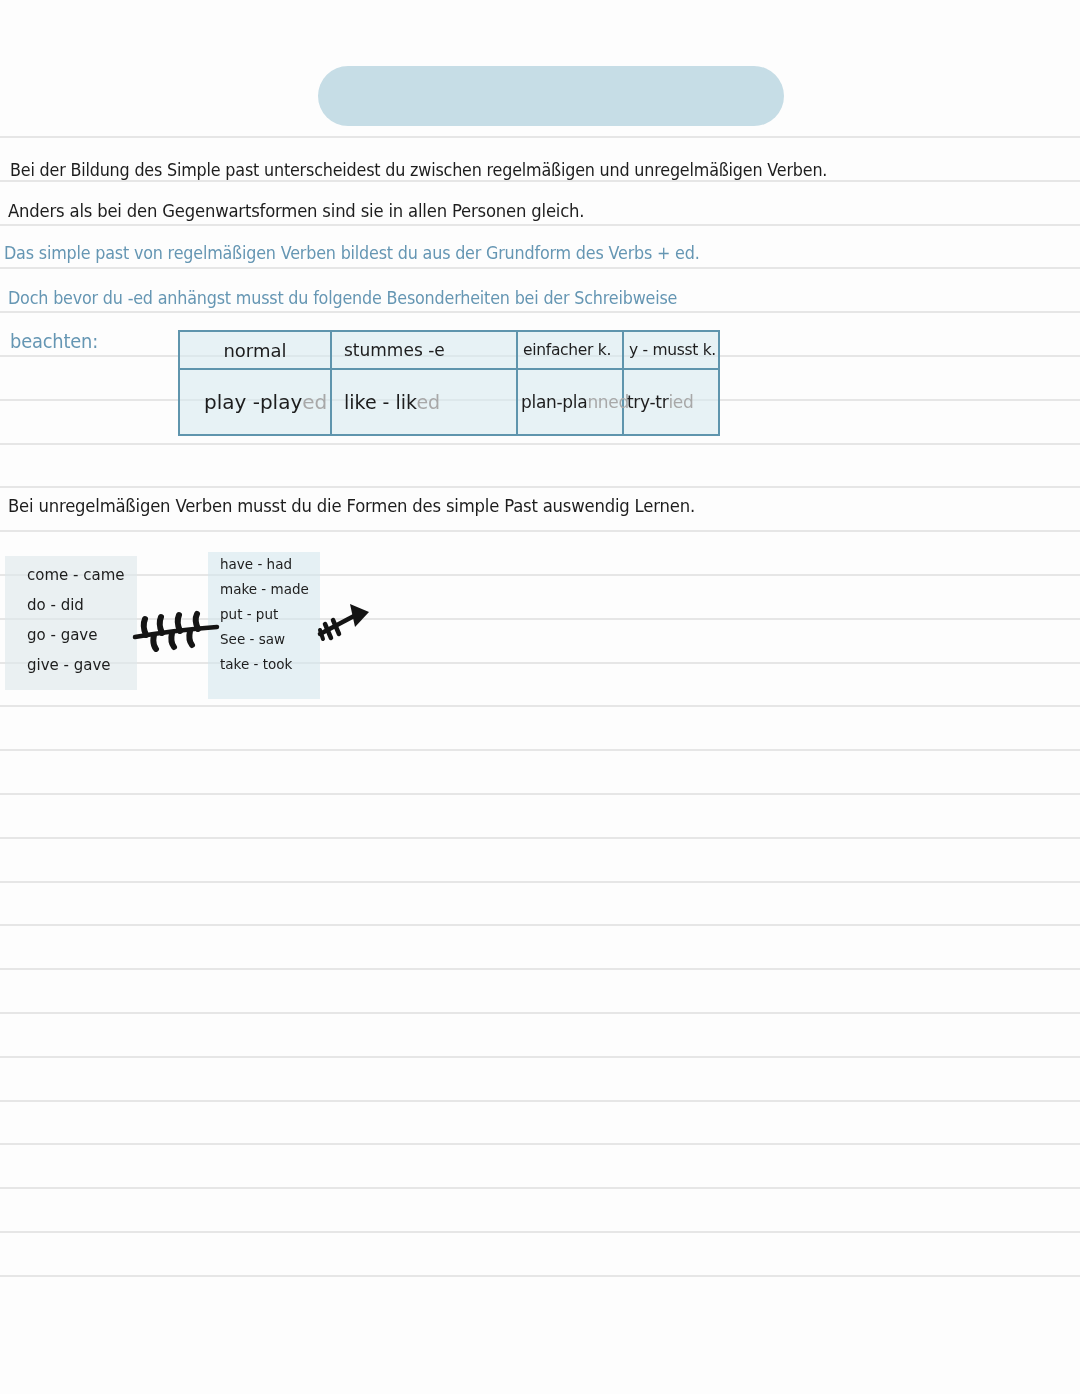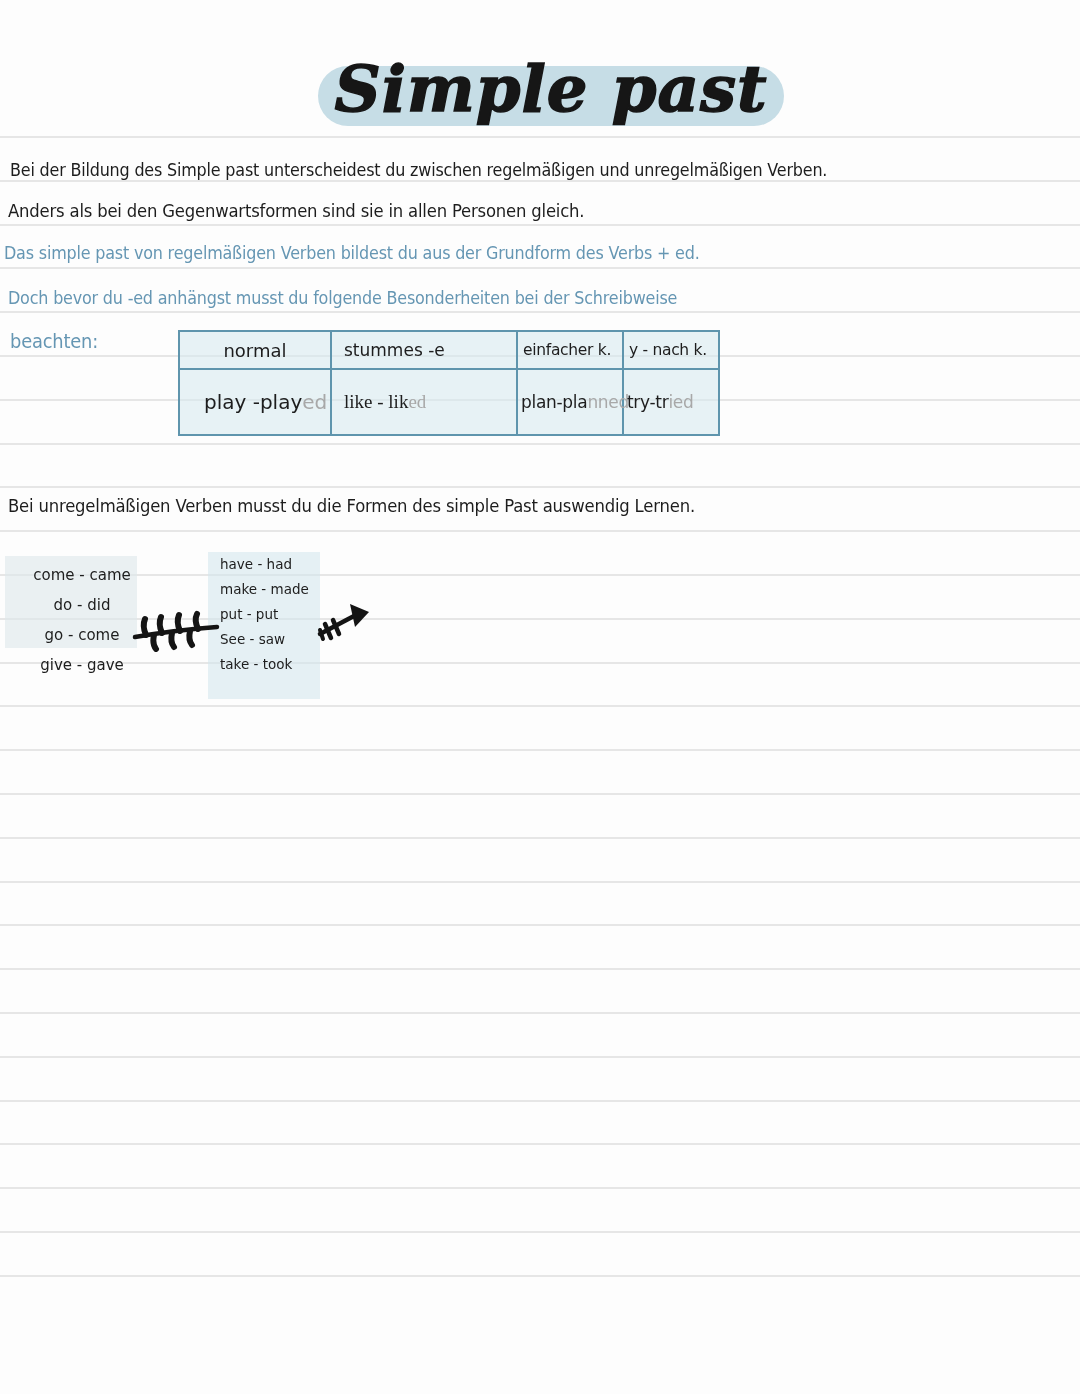--- a/index.html
+++ b/index.html
@@ -55,29 +55,29 @@
     white-space:nowrap;overflow:visible;
     vertical-align:middle;
   }
   .ex-table th{height:34px;}
   .ex-table td{height:62px;}
   .col-1{width:152px;} .col-2{width:186px;} .col-3{width:106px;} .col-4{width:96px;}
   .th-1{text-align:center;font-size:18px;}
   .th-2{text-align:left;padding-left:12px;font-size:17px;}
   .th-3,.th-4{text-align:left;padding-left:5px;font-size:15.5px;letter-spacing:-0.3px;}
   .td-1{padding-left:24px;font-size:20px;}
-  .td-2{padding-left:12px;font-size:19px;font-family:Liberation Serif, serif;}
+  .td-2{padding-left:12px;font-size:19px;}
   .td-3,.td-4{padding-left:3px;font-size:17px;letter-spacing:-0.3px;}
 
   
   .panel{position:absolute;z-index:1;}
   .panel-left{
-    left:5px;top:556px;width:132px;height:92px;
+    left:5px;top:556px;width:132px;height:134px;
     background:rgba(222,231,235,0.6);
-    padding-top:4px;box-sizing:border-box;text-align:center;
+    padding-top:4px;box-sizing:border-box;
   }
   .panel-left .verb{
     padding-left:22px;line-height:30px;font-size:15px;
     color:#1d1d1d;white-space:nowrap;
   }
   .panel-right{
     left:208px;top:552px;width:112px;height:147px;
     background:rgba(209,230,236,0.55);
     box-sizing:border-box;
   }
@@ -89,60 +89,59 @@
   .doodle{position:absolute;z-index:2;}
 </style>
 </head>
 <body>
 
 <div class="page">
 
   <div class="ruling"></div>
 
   <div class="title-pill"></div>
-  <div class="page-title">Simple past</div>
 
   <div class="hand ink-black" style="left:10px;top:160px;font-size:17px;">Bei der Bildung des Simple past unterscheidest du zwischen regelmäßigen und unregelmäßigen Verben.</div>
   <div class="hand ink-black" style="left:8px;top:201px;font-size:17.5px;">Anders als bei den Gegenwartsformen sind sie in allen Personen gleich.</div>
 
   <div class="hand ink-blue" style="left:4px;top:243px;font-size:17px;">Das simple past von regelmäßigen Verben bildest du aus der Grundform des Verbs + ed.</div>
   <div class="hand ink-blue" style="left:8px;top:288px;font-size:17px;">Doch bevor du -ed anhängst musst du folgende Besonderheiten bei der Schreibweise</div>
   <div class="hand ink-blue" style="left:10px;top:330px;font-size:19px;">beachten:</div>
 
   <table class="ex-table">
     <colgroup>
       <col class="col-1">
         <col class="col-2">
         <col class="col-3">
         <col class="col-4">
     </colgroup>
     <thead>
       <tr>
         <th class="th-1">normal</th>
         <th class="th-2">stummes -e</th>
         <th class="th-3">einfacher k.</th>
-        <th class="th-4">y - nach k.</th>
+        <th class="th-4">y - musst k.</th>
       </tr>
     </thead>
     <tbody>
       <tr>
         <td class="td-1"><span>play -play</span><span class="ink-gray">ed</span></td>
         <td class="td-2"><span>like - lik</span><span class="ink-gray">ed</span></td>
         <td class="td-3"><span>plan-pla</span><span class="ink-gray">nned</span></td>
         <td class="td-4"><span>try-tr</span><span class="ink-gray">ied</span></td>
       </tr>
     </tbody>
   </table>
 
   <div class="hand ink-black" style="left:8px;top:496px;font-size:17.5px;">Bei unregelmäßigen Verben musst du die Formen des simple Past auswendig Lernen.</div>
 
   <div class="panel panel-left">
     <div class="verb">come - came</div>
     <div class="verb">do  -  did</div>
-    <div class="verb">go  -  come</div>
+    <div class="verb">go  -  gave</div>
     <div class="verb">give  -  gave</div>
   </div>
 
   <div class="panel panel-right">
     <div class="verb">have - had</div>
     <div class="verb">make - made</div>
     <div class="verb">put   -  put</div>
     <div class="verb">See   -   saw</div>
     <div class="verb">take  -  took</div>
   </div>

